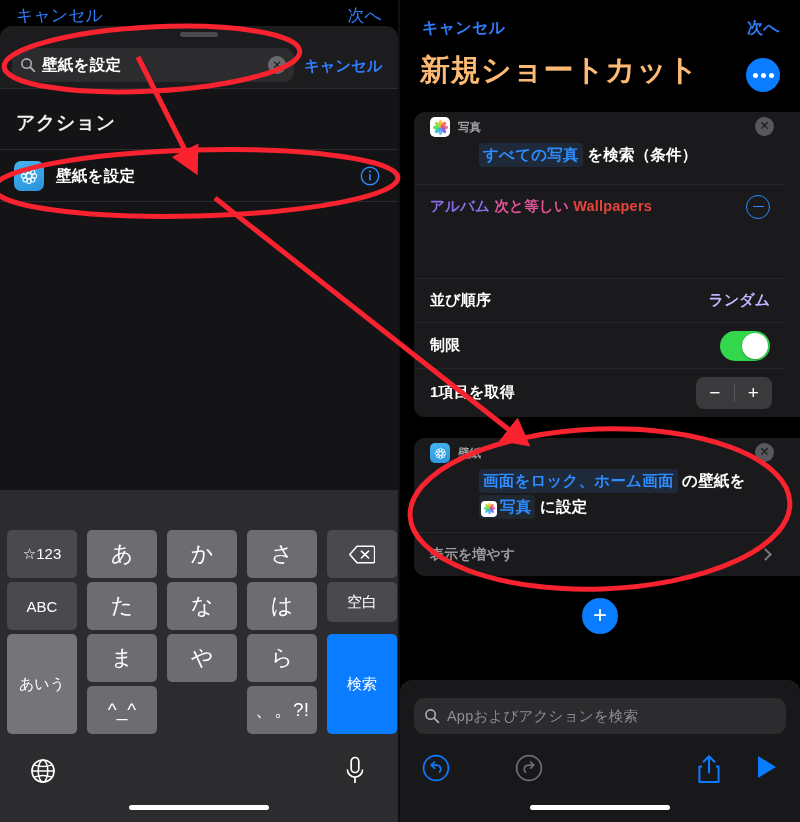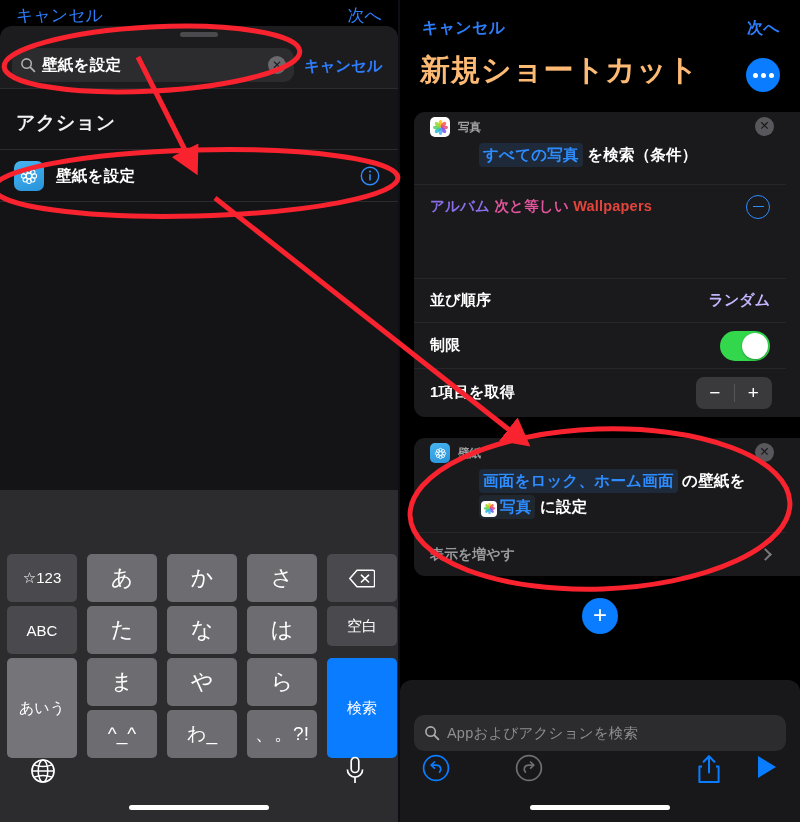--- a/index.html
+++ b/index.html
@@ -83,21 +83,21 @@
   }
   .info-icon {
     position:absolute; right:18px; top:16px; width:20px; height:20px;
   }
 
   
   .keyboard {
     position:absolute; left:0; top:490px; width:398px; height:332px;
     background:#2c2c2e;
   }
-  .kb-grid { position:absolute; left:7px; top:64px; width:384px; height:208px; }
+  .kb-grid { position:absolute; left:7px; top:40px; width:384px; height:208px; }
   .key {
     position:absolute; border-radius:5px;
     display:flex; align-items:center; justify-content:center;
     color:#fff; font-weight:400;
     font-family:"Liberation Sans","DejaVu Sans",sans-serif;
   }
   .key.lt   { background:#6d6d71; }
   .key.dk   { background:#4a4a4e; }
   .key.mid  { background:#757579; }
   .key.blue { background:#0a7cff; }
@@ -212,21 +212,21 @@
     display:flex; align-items:center; justify-content:center;
   }
   .add-fab b { color:#fff; font-size:24px; font-weight:400; line-height:1; margin-top:-2px; }
 
   .rp-bottom {
     position:absolute; left:0; top:680px; width:400px; height:142px;
     background:#18181a; border-radius:12px 12px 0 0;
   }
   .rp-search {
     position:absolute; left:14px; top:18px; width:372px; height:36px;
-    background:#2c2c2e; border-radius:10px; display:flex; align-items:center; padding:0 10px;margin-top:17px;
+    background:#2c2c2e; border-radius:10px; display:flex; align-items:center; padding:0 10px;
   }
   .rp-search-ph { margin-left:7px; font-size:14.5px; color:#8e8e93; font-weight:400; letter-spacing:.2px;}
   .rp-toolbar { position:absolute; left:0; top:66px; width:400px; height:48px; }
   .tb-icon { position:absolute; top:8px; }
   #tb-undo  { left:22px;  width:28px; height:28px; }
   #tb-redo  { left:115px; width:28px; height:28px; }
   #tb-share { left:296px; width:26px; height:30px; }
   #tb-play  { left:355px; width:24px; height:26px; }
 
   
@@ -338,23 +338,20 @@
           </div>
           <div class="key lt" style="left: 240px; top: 104px; width: 70px; height: 48px; font-size: 22px;">
             <span>ら</span>
           </div>
           <div class="key blue" style="left: 320px; top: 104px; width: 70px; height: 100px; font-size: 15px;">
             <span>検索</span>
           </div>
           <div class="key lt" style="left: 80px; top: 156px; width: 70px; height: 48px; font-size: 19px;">
             <span>^_^</span>
           </div>
-          <div class="key lt" style="left: 160px; top: 156px; width: 70px; height: 48px; font-size: 19px;">
-            <span>わ_</span>
-          </div>
           <div class="key lt" style="left: 240px; top: 156px; width: 70px; height: 48px; font-size: 19px;">
             <span>、。?!</span>
           </div>
         </div>
       <div class="kb-bottom">
         <svg class="globe-icon" viewBox="0 0 24 24">
           <circle cx="12" cy="12" r="10.2" fill="none" stroke="#fff" stroke-width="1.5"></circle>
           <ellipse cx="12" cy="12" rx="4.4" ry="10.2" fill="none" stroke="#fff" stroke-width="1.4"></ellipse>
           <line x1="1.8" y1="12" x2="22.2" y2="12" stroke="#fff" stroke-width="1.4"></line>
           <path d="M3.7 6.4 Q12 9.4 20.3 6.4" fill="none" stroke="#fff" stroke-width="1.3"></path>

